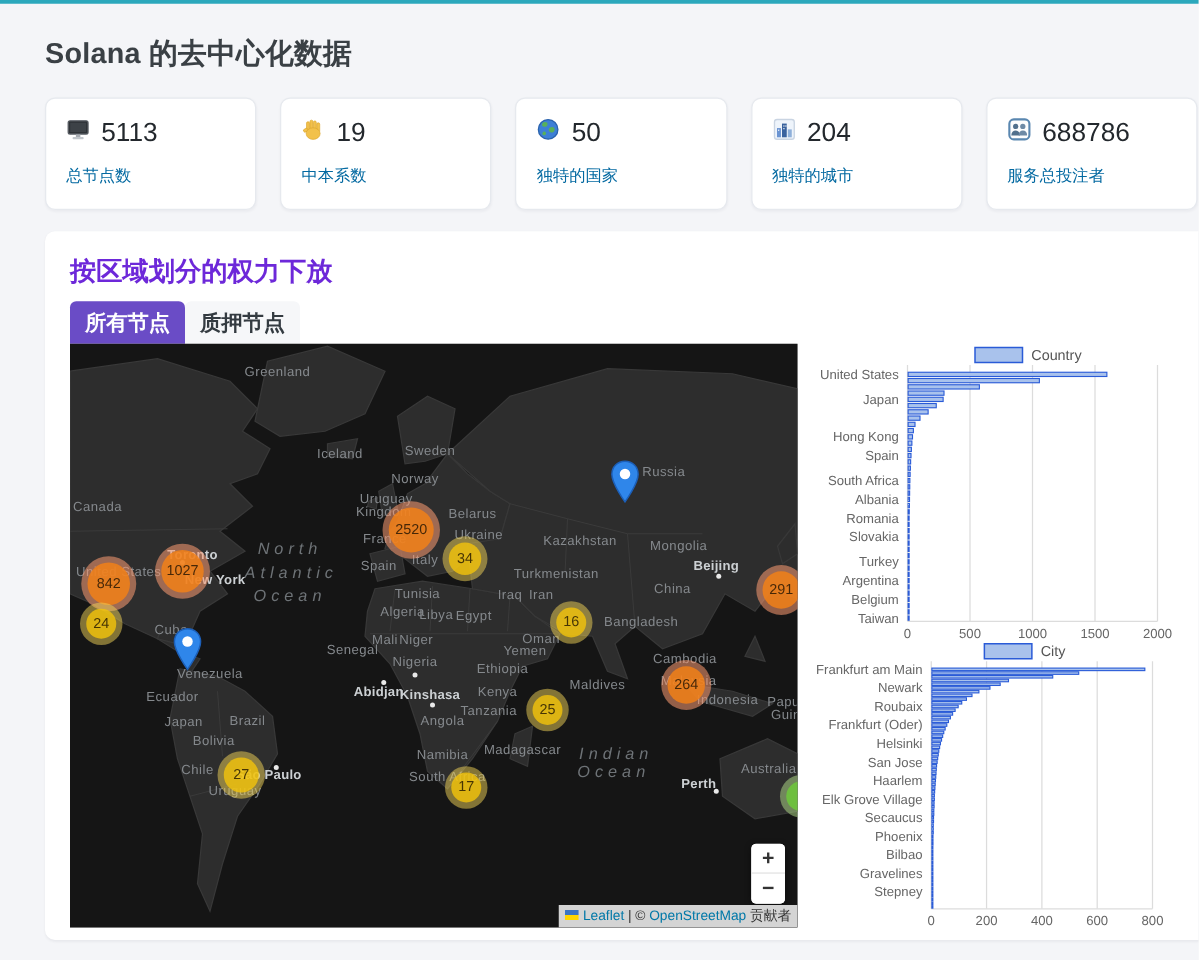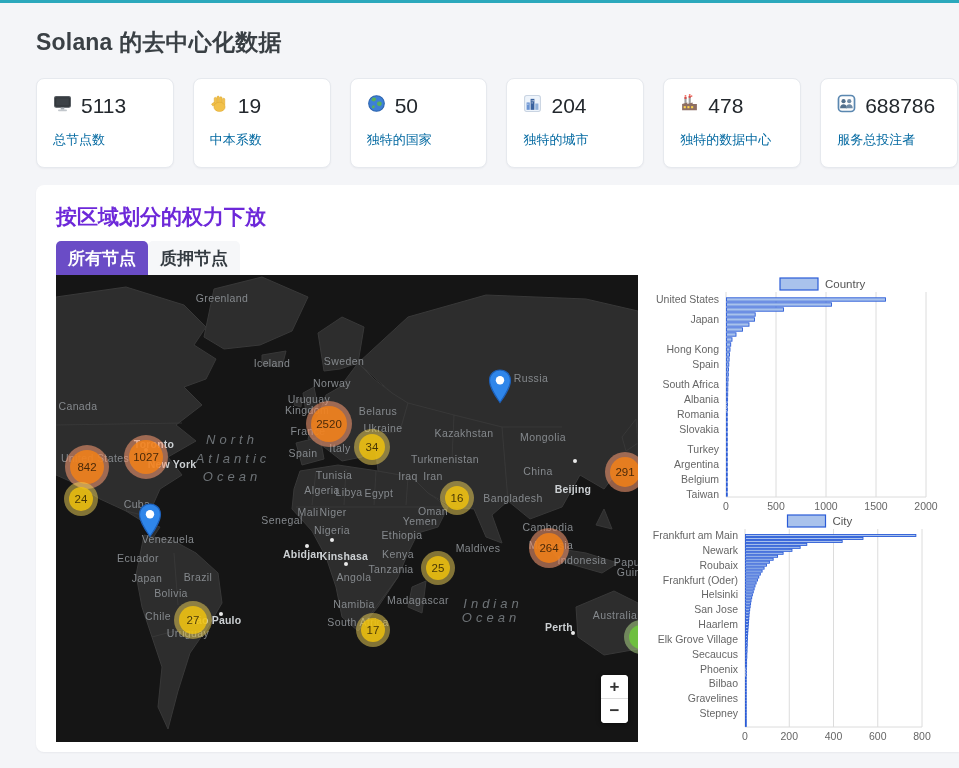--- a/index.html
+++ b/index.html
@@ -102,39 +102,20 @@
               <rect x="8.2" y="8" width="0.9" height="0.9" fill="#fff"></rect>
               <rect x="4.2" y="9.2" width="0.9" height="0.9" fill="#fff"></rect>
             </svg></span>
         <span>204</span>
       </div>
       <div class="stat-label">独特的城市</div>
     </div>
     <div class="stat-card">
       <div class="stat-top">
         <span><svg width="19" height="19" viewBox="0 0 18 18">
-              <rect x="4.2" y="3" width="2" height="7" fill="#9e9e9e"></rect>
-              <rect x="8.2" y="2" width="2" height="8" fill="#9e9e9e"></rect>
-              <rect x="4.2" y="3" width="2" height="1.5" fill="#e53935"></rect>
-              <rect x="8.2" y="2" width="2" height="1.5" fill="#e53935"></rect>
-              <circle cx="5.2" cy="1.8" r="0.9" fill="#ef6a5f"></circle>
-              <circle cx="9.2" cy="0.9" r="0.9" fill="#ef6a5f"></circle>
-              <circle cx="11" cy="2" r="0.8" fill="#ef6a5f"></circle>
-              <path d="M2,9.5 L7,8 L7,9.5 L12,8 L12,9.5 L16,9.5 L16,15.5 L2,15.5 Z" fill="#8d6e63"></path>
-              <rect x="3.5" y="11.5" width="2" height="2" fill="#ffd54f"></rect>
-              <rect x="7" y="11.5" width="2" height="2" fill="#ffd54f"></rect>
-              <rect x="10.5" y="11.5" width="2" height="2" fill="#ffd54f"></rect>
-            </svg></span>
-        <span>478</span>
-      </div>
-      <div class="stat-label">独特的数据中心</div>
-    </div>
-    <div class="stat-card">
-      <div class="stat-top">
-        <span><svg width="19" height="19" viewBox="0 0 18 18">
               <rect x="1.4" y="1.4" width="15.2" height="15.2" rx="3.4" fill="#fdfdfd" stroke="#5a87b0" stroke-width="1.6"></rect>
               <circle cx="6.2" cy="6.8" r="2" fill="#52708c"></circle>
               <path d="M2.9,13.6 c0,-2.5 1.5,-3.8 3.3,-3.8 c1.8,0 3.3,1.3 3.3,3.8 Z" fill="#52708c"></path>
               <circle cx="11.6" cy="6.8" r="2" fill="#6e8aa5"></circle>
               <path d="M8.4,13.6 c0,-2.5 1.5,-3.8 3.3,-3.8 c1.8,0 3.2,1.3 3.2,3.8 Z" fill="#6e8aa5"></path>
             </svg></span>
         <span>688786</span>
       </div>
       <div class="stat-label">服务总投注者</div>
     </div>
@@ -177,20 +158,31 @@
             <path d="M0,150 L126,148"></path>
             <path d="M260,196 L256,230 M290,194 L288,230 M320,196 L318,230 M352,202 L350,230 M240,232 L388,232"></path>
             <path d="M352,128 L398,140 L446,152 L506,152 M398,140 L396,184 M446,152 L452,226"></path>
             <path d="M118,278 L122,330 M96,362 L134,352"></path>
             <path d="M302,356 L342,302"></path>
           </g>
         </svg>
         <div class="zoomctl">
           <button class="zbtn">+</button>
           <button class="zbtn">−</button>
+        </div>
+        <div class="attrib">
+          <span><svg width="11" height="8" viewBox="0 0 11 8">
+                <rect width="11" height="4" fill="#3A75C4"></rect>
+                <rect y="4" width="11" height="4" fill="#FFD500"></rect>
+              </svg></span>
+          <a href="#">Leaflet</a>
+          <span>|</span>
+          <span>©</span>
+          <a href="#">OpenStreetMap</a>
+          <span>贡献者</span>
         </div>
       <div class="mlabel ocean" style="left: 176px; top: 164px;">North</div>
           <div class="mlabel ocean" style="left: 177px; top: 183px;">Atlantic</div>
           <div class="mlabel ocean" style="left: 176px; top: 201px;">Ocean</div>
           <div class="mlabel ocean" style="left: 437px; top: 328px;">Indian</div>
           <div class="mlabel ocean" style="left: 435px; top: 342px;">Ocean</div>
           <div class="mlabel" style="left: 166px; top: 23px;">Greenland</div>
           <div class="mlabel" style="left: 216px; top: 88px;">Iceland</div>
           <div class="mlabel" style="left: 288px; top: 86px;">Sweden</div>
           <div class="mlabel" style="left: 276px; top: 108px;">Norway</div>
@@ -240,21 +232,21 @@
           <div class="mlabel" style="left: 132px; top: 358px;">Uruguay</div>
           <div class="mlabel" style="left: 81px; top: 229px;">Cuba</div>
           <div class="mlabel" style="left: 39px; top: 183px;">United States</div>
           <div class="mlabel" style="left: 298px; top: 302px;">Angola</div>
           <div class="mlabel" style="left: 298px; top: 329px;">Namibia</div>
           <div class="mlabel" style="left: 302px; top: 347px;">South Africa</div>
           <div class="mdot" style="left: 276px; top: 265px;"></div>
           <div class="mlabel city" style="left: 98px; top: 169px;">Toronto</div>
           <div class="mdot" style="left: 90px; top: 175px;"></div>
           <div class="mlabel city" style="left: 116px; top: 189px;">New York</div>
-          <div class="mlabel city" style="left: 517px; top: 178px; margin-top: 36px;">Beijing</div>
+          <div class="mlabel city" style="left: 517px; top: 178px;">Beijing</div>
           <div class="mdot" style="left: 519px; top: 186px;"></div>
           <div class="mlabel city" style="left: 247px; top: 279px;">Abidjan</div>
           <div class="mdot" style="left: 251px; top: 271px;"></div>
           <div class="mlabel city" style="left: 503px; top: 352px;">Perth</div>
           <div class="mdot" style="left: 517px; top: 358px;"></div>
           <div class="mlabel city" style="left: 159px; top: 345px;">São Paulo</div>
           <div class="mdot" style="left: 165px; top: 339px;"></div>
           <div class="mlabel city" style="left: 288px; top: 281px;">Kinshasa</div>
           <div class="mdot" style="left: 290px; top: 289px;"></div>
           <div class="cluster" style="left: 273px; top: 149px; width: 46px; height: 46px; background: rgba(253, 156, 115, 0.55);">

